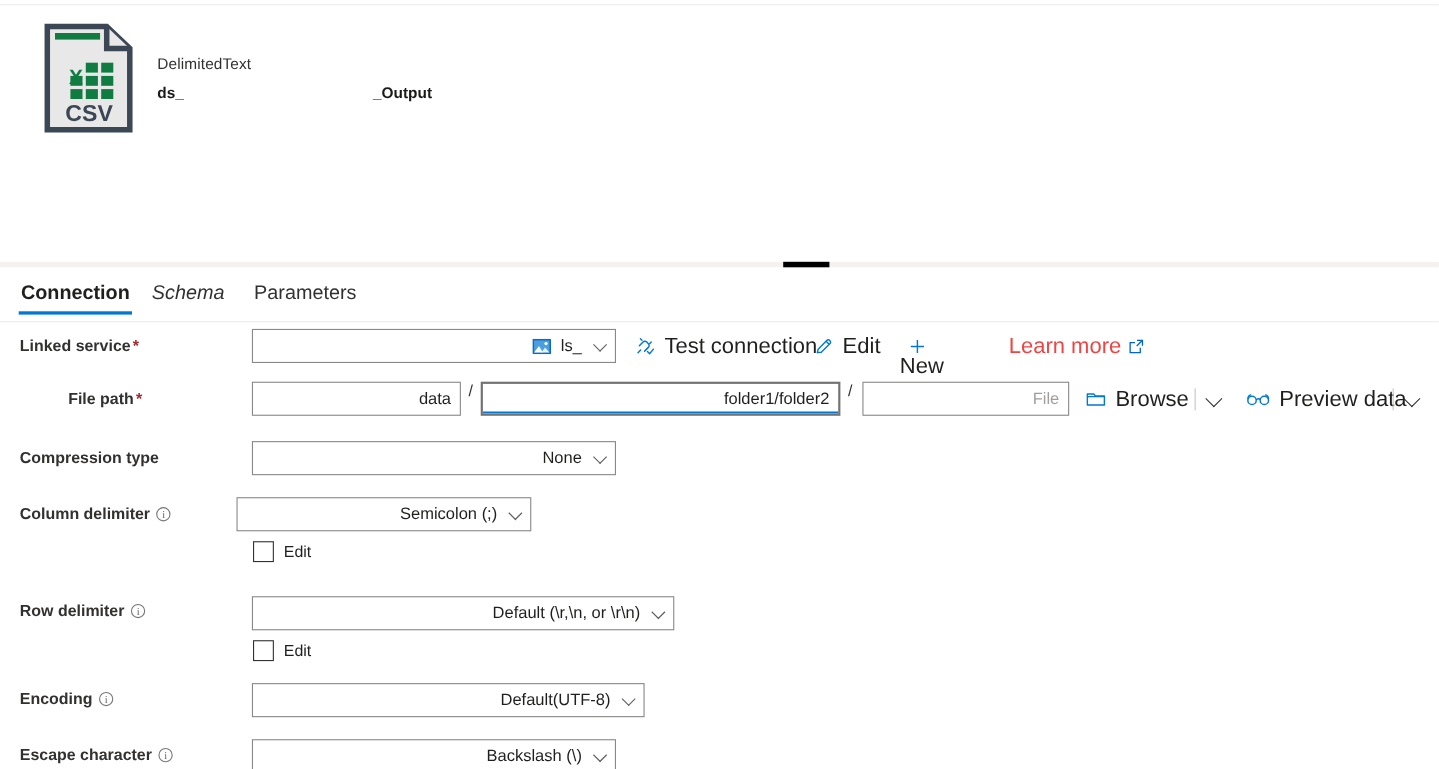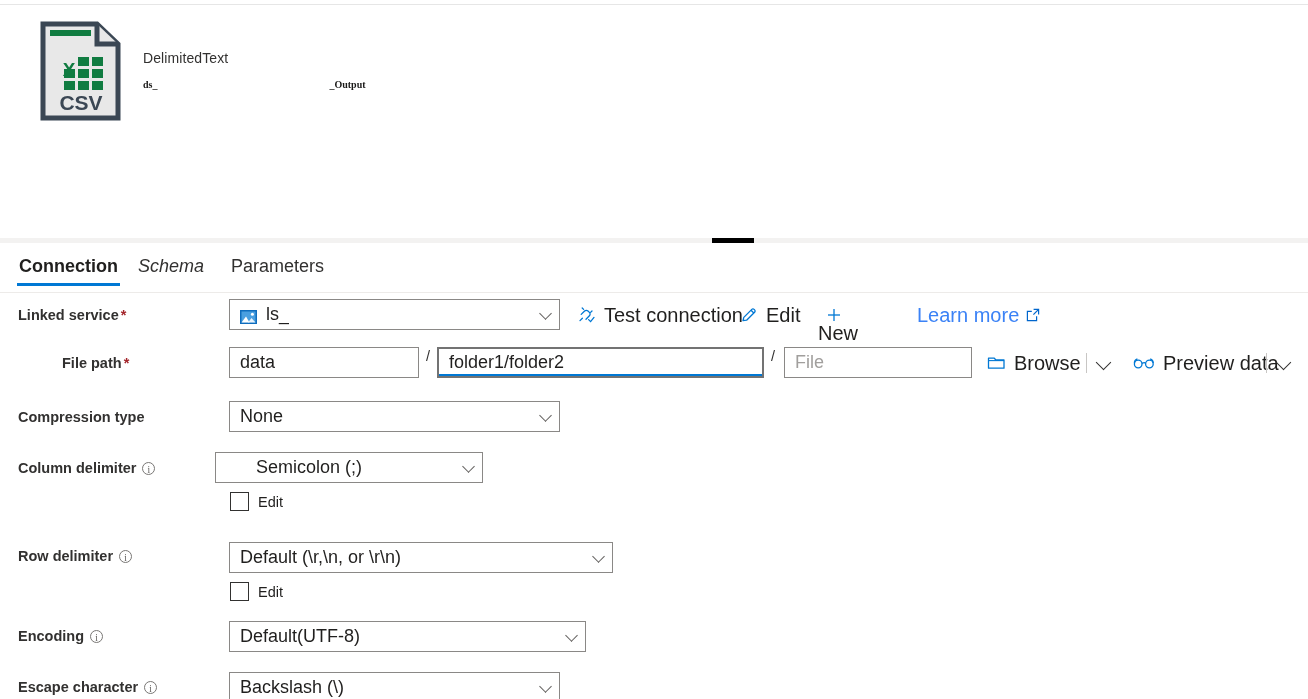--- a/index.html
+++ b/index.html
@@ -36,25 +36,24 @@
     font-size: 14px;
     color: #323130;
     letter-spacing: .1px;
     line-height: 18px;
   }
 
   .ds-name-row {
     margin-top: 8px;
     display: flex;
     align-items: baseline;
-    font-size: 10px;
+    font-size: 14px;
     font-weight: bold;
     color: #1b1a19;
     line-height: 19px;
-    font-family: Liberation Serif, serif;
   }
   .ds-name-prefix { display: inline-block; }
   .ds-name-gap { display: inline-block; width: 172px; }
   .ds-name-suffix { display: inline-block; }
 
   
   .splitter {
     position: absolute; left: 0; top: 238px;
     width: 1308px; height: 5px;
     background: #f3f2f1;
@@ -126,23 +125,24 @@
   }
 
   
   .field {
     position: absolute;
     height: 31px;
     border: 1px solid #8a8886;
     background: #ffffff;
     display: flex;
     align-items: center;
-    font-size: 18px;
+    font-size: 15px;
     color: #201f1e;
     padding: 0 8px 0 10px;
+    justify-content: flex-end;
   }
   .field.dropdown { cursor: pointer; padding-right: 30px; }
   .field .val { white-space: nowrap; overflow: hidden; text-overflow: ellipsis; }
   .field .placeholder { color: #a19f9d; }
 
   .chev {
     position: absolute; right: 9px; top: 50%;
     width: 9px; height: 9px;
     margin-top: -6px;
     border-right: 1.4px solid #605e5c;
@@ -173,21 +173,21 @@
     position: absolute;
     display: flex;
     align-items: center;
     font-size: 20px;
     color: #201f1e;
     cursor: pointer;
     white-space: nowrap;
     line-height: 18px;
   }
   .action .ico { margin-right: 8px; display: flex; align-items: center; flex: none; }
-  .action.link-blue { color: #3b82f6; }
+  .action.link-blue { color: #ef4444; }
 
   .divider-v {
     position: absolute;
     width: 1px; height: 20px;
     background: #c8c6c4;
   }
 
   .chev-btn {
     position: absolute;
     width: 20px; height: 20px;

